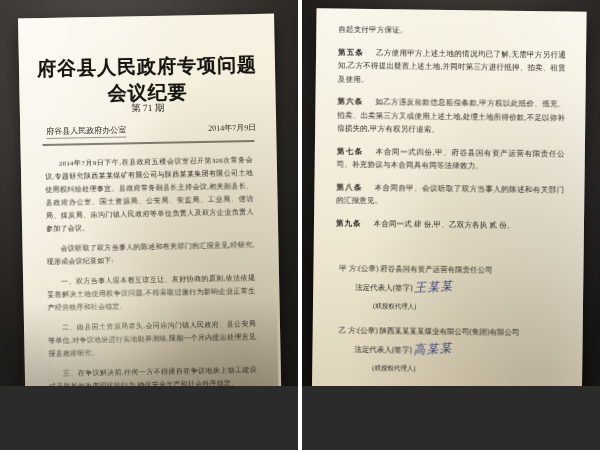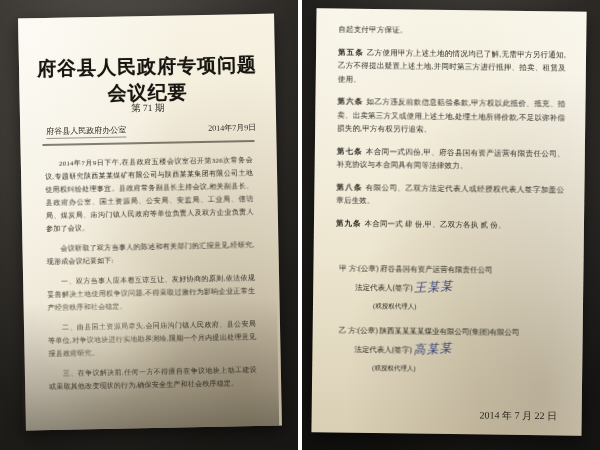--- a/index.html
+++ b/index.html
@@ -17,21 +17,21 @@
     position: relative;
     width: 600px;
     height: 450px;
     background: #2b2b2b;
     overflow: hidden;
   }
   
   .pane {
     position: absolute;
     top: 0;
-    height: 450px;
+    height: 386px;
     overflow: hidden;
     text-decoration: underline;
   }
   .pane-left {
     left: 0;
     width: 300px;
     background:
       radial-gradient(ellipse at 40% 30%, rgba(255,255,255,0.10), rgba(0,0,0,0.35) 75%),
       linear-gradient(160deg, #4d4943 0%, #3a3630 45%, #25231f 100%);
   }
@@ -167,21 +167,21 @@
     color: #211f19;
     letter-spacing: 0.2px;
   }
   .clause {
     margin: 0 0 9px 0;
     text-align: justify;
   }
   .clause b {
     font-weight: bold;
     letter-spacing: 1px;
-    margin-right: 3px;
+    margin-right: 12px;
   }
   .sign-block {
     position: absolute;
     left: 26px;
     top: 252px;
     width: 226px;
     font-size: 7.5px;
     line-height: 15px;
     color: #211f19;
   }
@@ -264,21 +264,21 @@
           <p class="clause">
             <b>第五条</b><span>乙方使用甲方上述土地的情况均已了解,无需甲方另行通知,乙方不得提出疑置上述土地,并同时第三方进行抵押、拍卖、租赁及使用。</span>
           </p>
           <p class="clause">
             <b>第六条</b><span>如乙方违反前款信息赔偿条款,甲方权以此抵价、抵充、拍卖、出卖第三方又或使用上述土地,处理土地所得价款,不足以弥补偿损失的,甲方有权另行追索。</span>
           </p>
           <p class="clause">
             <b>第七条</b><span>本合同一式四份,甲、府谷县国有资产运营有限责任公司。补充协议与本合同具有同等法律效力。</span>
           </p>
           <p class="clause">
-            <b>第八条</b><span>有限公司、乙双方法定代表人或经授权代表人签字加盖公章后生效。</span>
+            <b>第八条</b><span>本合同自甲、会议听取了双方当事人的陈述和有关部门的汇报意见。</span>
           </p>
           <p class="clause">
             <b>第九条</b><span>本合同一式 肆 份,甲、乙双方各执 贰 份。</span>
           </p>
         </div>
 
         <div class="sign-block blurline">
           <div class="sign-line">
             <span>甲    方:(公章)</span>
             <span>府谷县国有资产运营有限责任公司</span>

